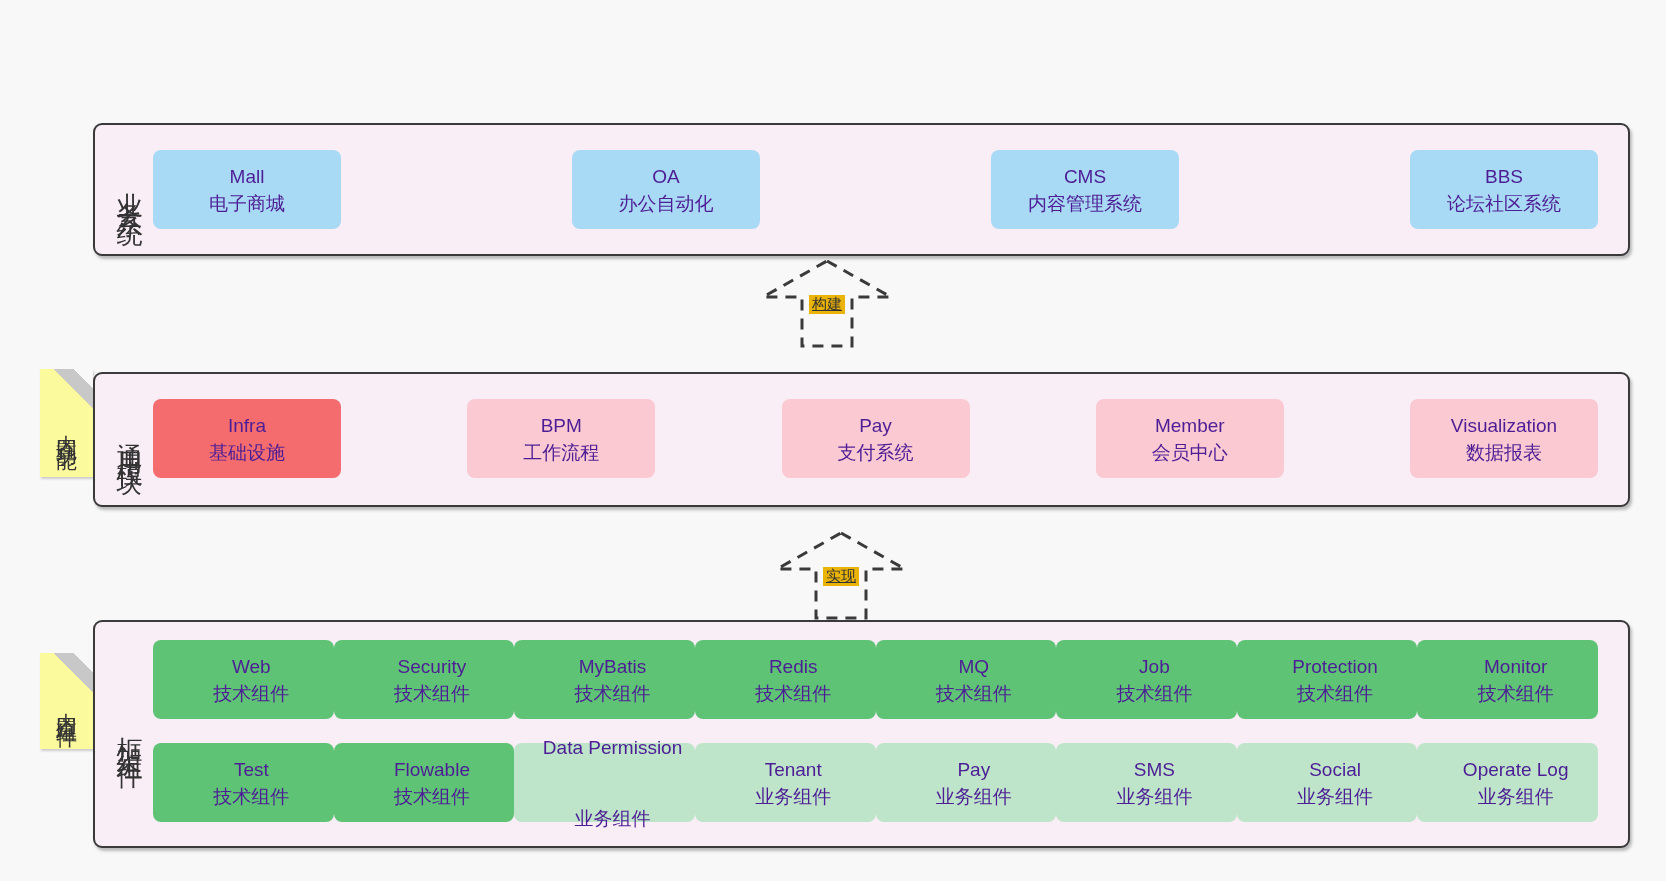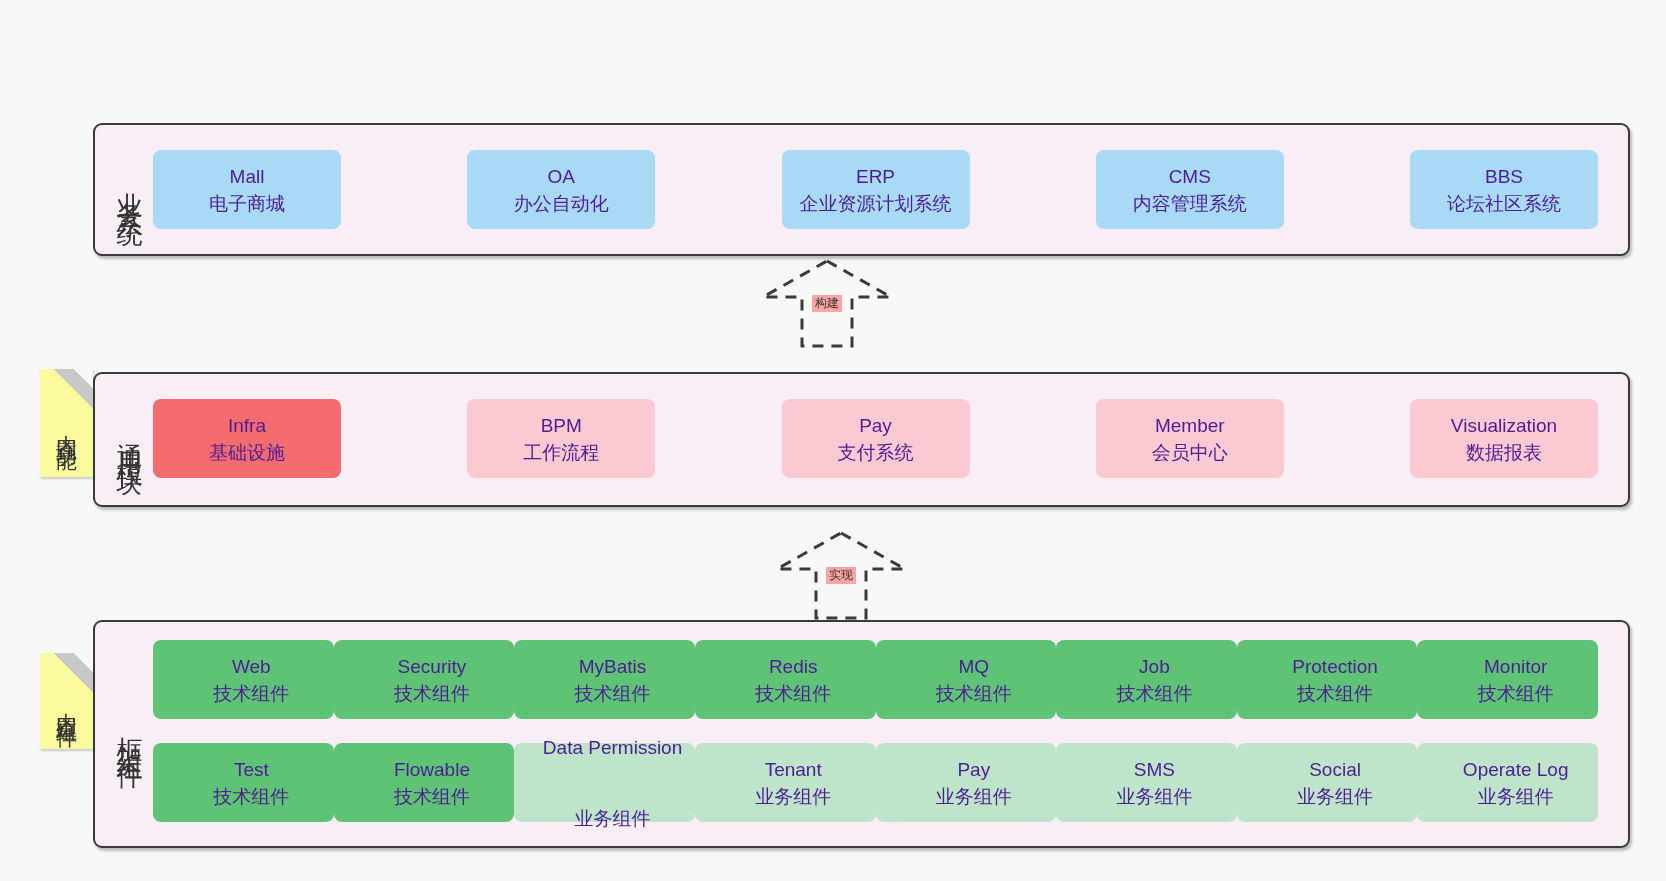--- a/index.html
+++ b/index.html
@@ -37,40 +37,36 @@
     box-shadow:1px 2px 2px rgba(140,140,140,.4);
   }
   .sticky .v-text{
     writing-mode:vertical-rl;text-orientation:upright;
     font-size:21px;letter-spacing:5px;color:#333;margin-top:10px;
   }
   .arrow{position:absolute;width:134px;height:92px;}
   .arrow svg{position:absolute;left:0;top:0;}
   .arrow-label{
     position:absolute;left:50%;top:37px;transform:translateX(-50%);
-    background:#fca5a5;padding:0 3px;font-size:12px;color:#333;white-space:nowrap;
+    background:#eab308;padding:0 3px;font-size:15px;color:#333;white-space:nowrap;text-decoration:underline;
   }
 </style>
 </head>
 <body style="background: rgb(248, 248, 248);">
 
 <div class="band" style="top: 123px; height: 129px; background: rgb(249, 237, 246); border-color: rgb(58, 58, 58);">
   <div class="band-label">业务系统</div>
   <div class="row" style="top:25px;">
     <div class="box wide" style="background-color: rgb(169, 218, 245);">
       <div>Mall</div>
       <div>电子商城</div>
     </div>
     <div class="box wide" style="background-color: rgb(169, 218, 245);">
       <div>OA</div>
       <div>办公自动化</div>
-    </div>
-    <div class="box wide" style="background-color: rgb(169, 218, 245);">
-      <div>ERP</div>
-      <div>企业资源计划系统</div>
     </div>
     <div class="box wide" style="background-color: rgb(169, 218, 245);">
       <div>CMS</div>
       <div>内容管理系统</div>
     </div>
     <div class="box wide" style="background-color: rgb(169, 218, 245);">
       <div>BBS</div>
       <div>论坛社区系统</div>
     </div>
   </div>

